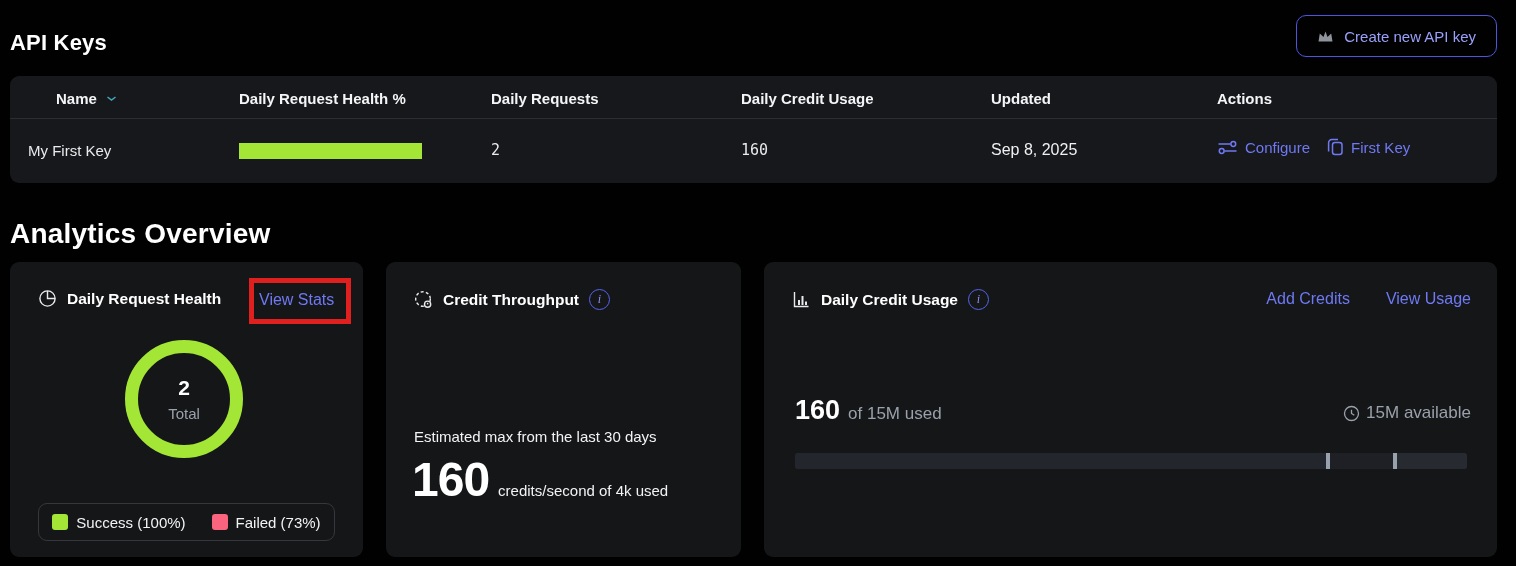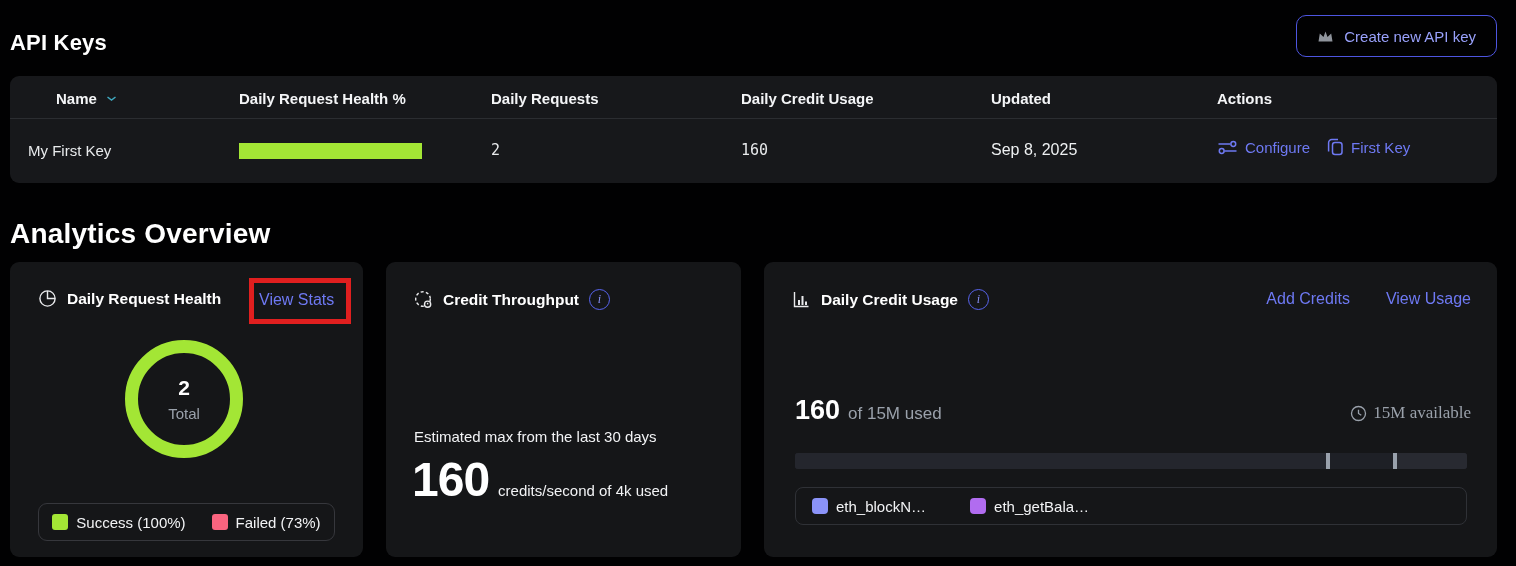--- a/index.html
+++ b/index.html
@@ -64,21 +64,21 @@
   .tp-bigrow { left:26px; top:194px; display:flex; align-items:baseline; gap:9px; }
   .tp-value { font-size:48px; font-weight:700; color:#fff; line-height:1; letter-spacing:-1px; }
   .tp-suffix { font-size:15px; color:#f2f3f5; }
 
   
   .usage-links { position:absolute; top:28px; right:26px; display:flex; gap:36px; }
   .usage-statrow { left:31px; top:135px; display:flex; align-items:baseline; gap:8px; }
   .usage-value { font-size:27px; font-weight:700; color:#fff; line-height:1; }
   .usage-suffix { font-size:17px; color:#9aa1ab; }
   .usage-available { position:absolute; top:141px; right:26px; display:flex; align-items:center; gap:6px;
-    font-size:17px; color:#9aa1ab;font-family:Liberation Serif, serif; }
+    font-size:17px; color:#9aa1ab; }
   .progress { left:31px; top:191px; width:672px; height:16px; border-radius:3px; overflow:hidden; background:#24262d; }
   .pseg { position:absolute; top:0; height:16px; }
   .pseg-a { left:0; width:531px; background:#24262d; }
   .pseg-b { left:531px; width:67px; background:#1e2026; }
   .pseg-c { left:598px; width:74px; background:#282a31; }
   .pmark { position:absolute; top:0; width:4px; height:16px; background:#99a1ac; }
   .pmark1 { left:531px; }
   .pmark2 { left:598px; }
   .legend-box3 { left:31px; top:225px; width:672px; height:38px; border:1px solid #2f3136; border-radius:8px;
     display:flex; align-items:center; gap:44px; padding:0 16px; }
@@ -226,25 +226,15 @@
       </span>
       <span>15M available</span>
     </div>
     <div class="abs progress">
       <div class="pseg pseg-a"></div>
       <div class="pseg pseg-b"></div>
       <div class="pseg pseg-c"></div>
       <div class="pmark pmark1"></div>
       <div class="pmark pmark2"></div>
     </div>
-    <div class="abs legend-box legend-box3" style="justify-content:flex-start;">
-      <div class="legend-item">
-        <span class="swatch swatch-r4" style="background: rgb(139, 147, 248);"></span>
-        <span>eth_blockN…</span>
-      </div>
-      <div class="legend-item">
-        <span class="swatch swatch-r4" style="background: rgb(177, 108, 240);"></span>
-        <span>eth_getBala…</span>
-      </div>
-    </div>
   </div>
 
 </div>
 
 </body></html>

